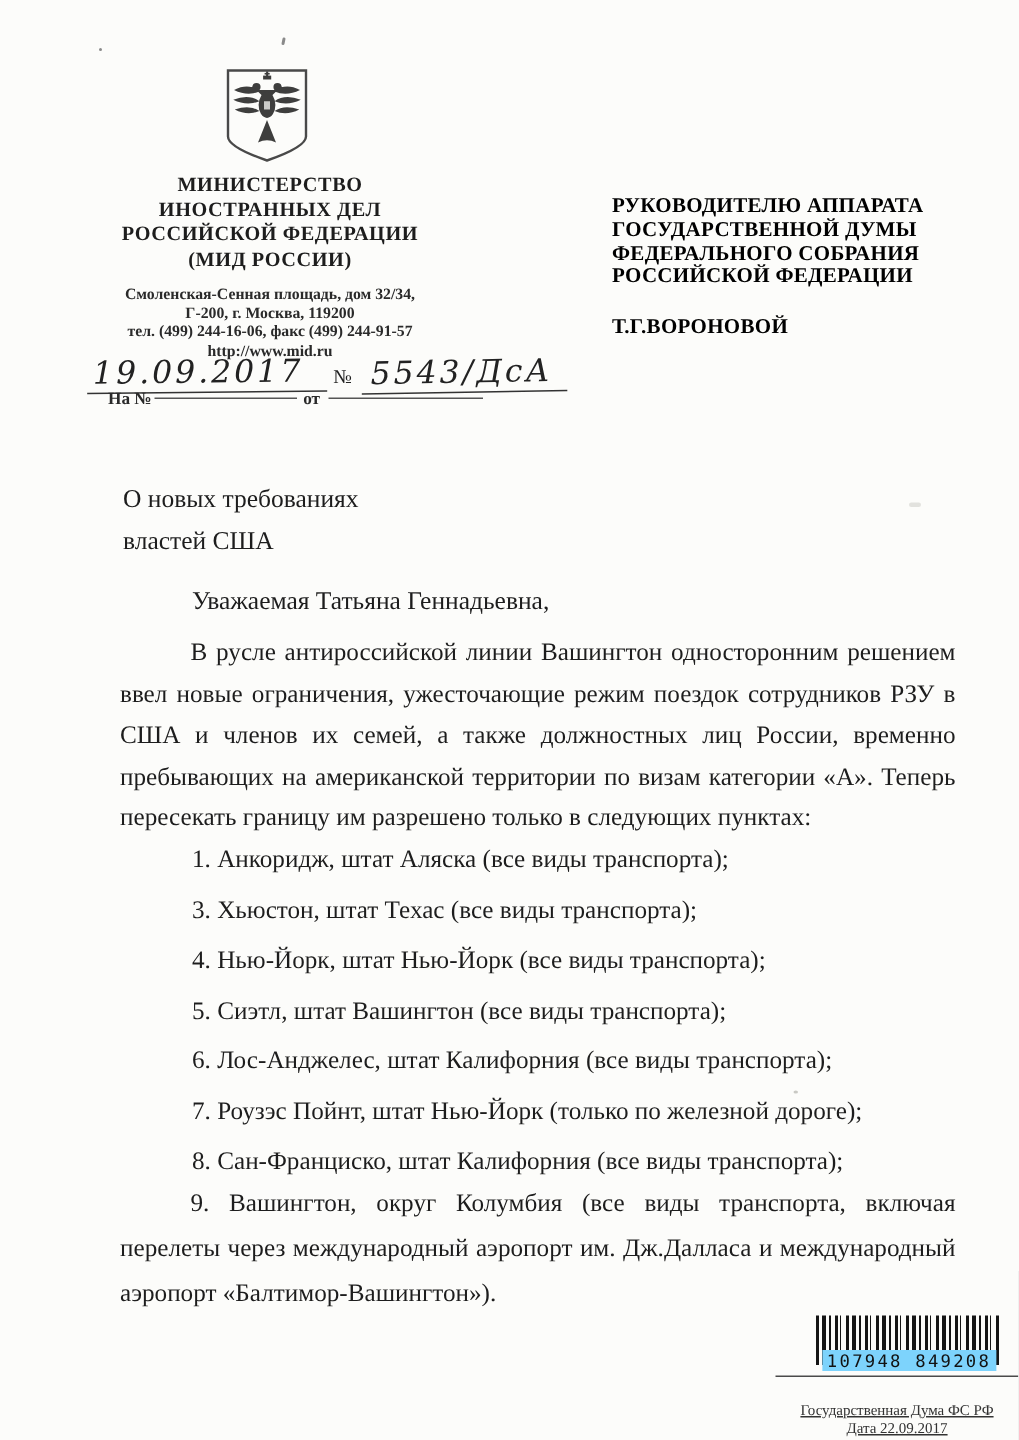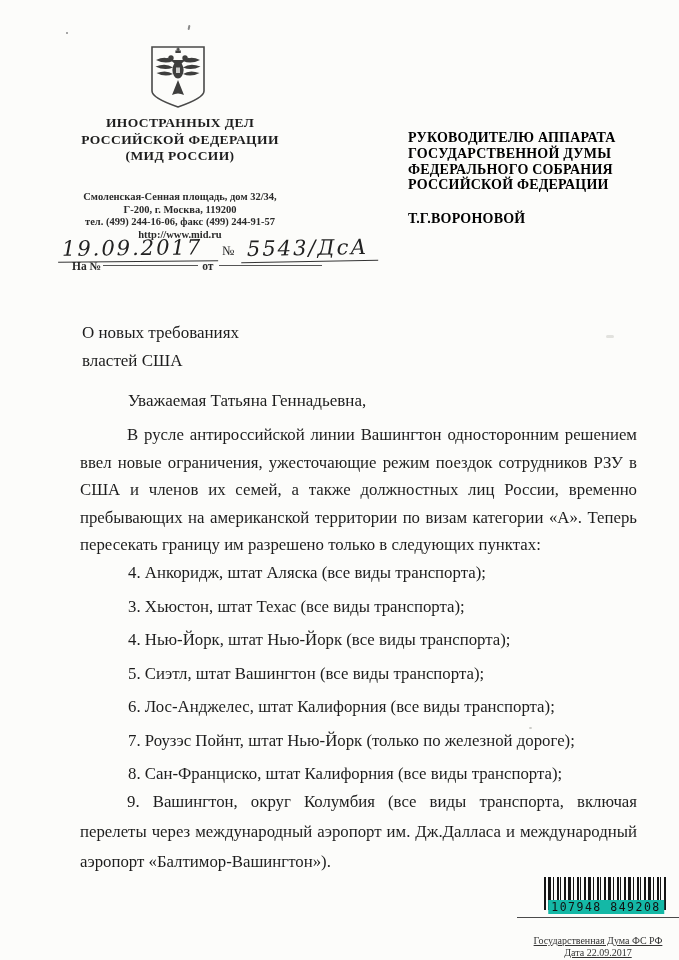--- a/index.html
+++ b/index.html
@@ -55,21 +55,21 @@
   
   .barcode{left:544px;top:877px;width:124px;height:33px;}
   .bars{position:absolute;inset:0;
     background:repeating-linear-gradient(90deg,
       #151515 0 2px,#fcfcfa 2px 4px,
       #151515 4px 7px,#fcfcfa 7px 9px,
       #151515 9px 10px,#fcfcfa 10px 13px,
       #151515 13px 15px,#fcfcfa 15px 16px,
       #151515 16px 17px,#fcfcfa 17px 20px);}
   .bars-digits{position:absolute;left:50%;bottom:-4px;transform:translateX(-50%);
-    background:#14b8a6;padding:0 3px;white-space:nowrap;
+    background:#7dd3fc;padding:0 3px;white-space:nowrap;
     font-family:"DejaVu Sans Mono", monospace;font-size:11.5px;
     letter-spacing:1.5px;color:#111;}
 
   
   .stamp{left:517px;top:917px;width:162px;text-align:center;
     border-top:1.4px solid #4a4a4a;border-bottom:1.4px solid #4a4a4a;
     padding:17px 0 4px;font-size:10px;line-height:11.8px;color:#333;text-decoration:underline;}
   .stamp .num-row span{margin:0 5px;}
 
   
@@ -110,20 +110,21 @@
           <path d="M6.5 21.5 Q17 17.5 24 22.5 Q15.5 26 6.5 21.5 Z"></path>
           <path d="M7.5 28 Q17.5 24.5 24 29 Q16 32.5 7.5 28 Z"></path>
         </g>
         <path d="M29 35 L23 50 Q29 47 35 50 Z"></path>
         <rect x="27" y="22.5" width="4" height="5.5" fill="#fcfcfa" opacity=".75"></rect>
       </g>
     </svg>
   </div>
 
   <div class="abs ministry">
+    <div>МИНИСТЕРСТВО</div>
     <div>ИНОСТРАННЫХ  ДЕЛ</div>
     <div>РОССИЙСКОЙ  ФЕДЕРАЦИИ</div>
     <div>(МИД РОССИИ)</div>
   </div>
 
   <div class="abs addr">
     <div>Смоленская-Сенная площадь, дом 32/34,</div>
     <div>Г-200, г. Москва, 119200</div>
     <div>тел. (499) 244-16-06, факс (499) 244-91-57</div>
     <div>http://www.mid.ru</div>
@@ -153,21 +154,21 @@
   <div class="abs subject">
     <div>О новых требованиях</div>
     <div>властей США</div>
   </div>
 
   <div class="abs salutation">Уважаемая Татьяна Геннадьевна,</div>
 
   <div class="abs body-par">В русле антироссийской линии Вашингтон односторонним решением ввел новые ограничения, ужесточающие режим поездок сотрудников РЗУ в США и членов их семей, а также должностных лиц России, временно пребывающих на американской территории по визам категории «А». Теперь пересекать границу им разрешено только в следующих пунктах:</div>
 
   <div class="abs list">
-    <div>4. Анкоридж, штат Аляска (все виды транспорта);</div>
+    <div>1. Анкоридж, штат Аляска (все виды транспорта);</div>
     <div>3. Хьюстон, штат Техас (все виды транспорта);</div>
     <div>4. Нью-Йорк, штат Нью-Йорк (все виды транспорта);</div>
     <div>5. Сиэтл, штат Вашингтон (все виды транспорта);</div>
     <div>6. Лос-Анджелес, штат Калифорния (все виды транспорта);</div>
     <div>7. Роузэс Пойнт, штат Нью-Йорк (только по железной дороге);</div>
     <div>8. Сан-Франциско, штат Калифорния (все виды транспорта);</div>
   </div>
 
   <div class="abs closing-par">9. Вашингтон, округ Колумбия (все виды транспорта, включая перелеты через международный аэропорт им. Дж.Далласа и международный аэропорт «Балтимор-Вашингтон»).</div>
 

